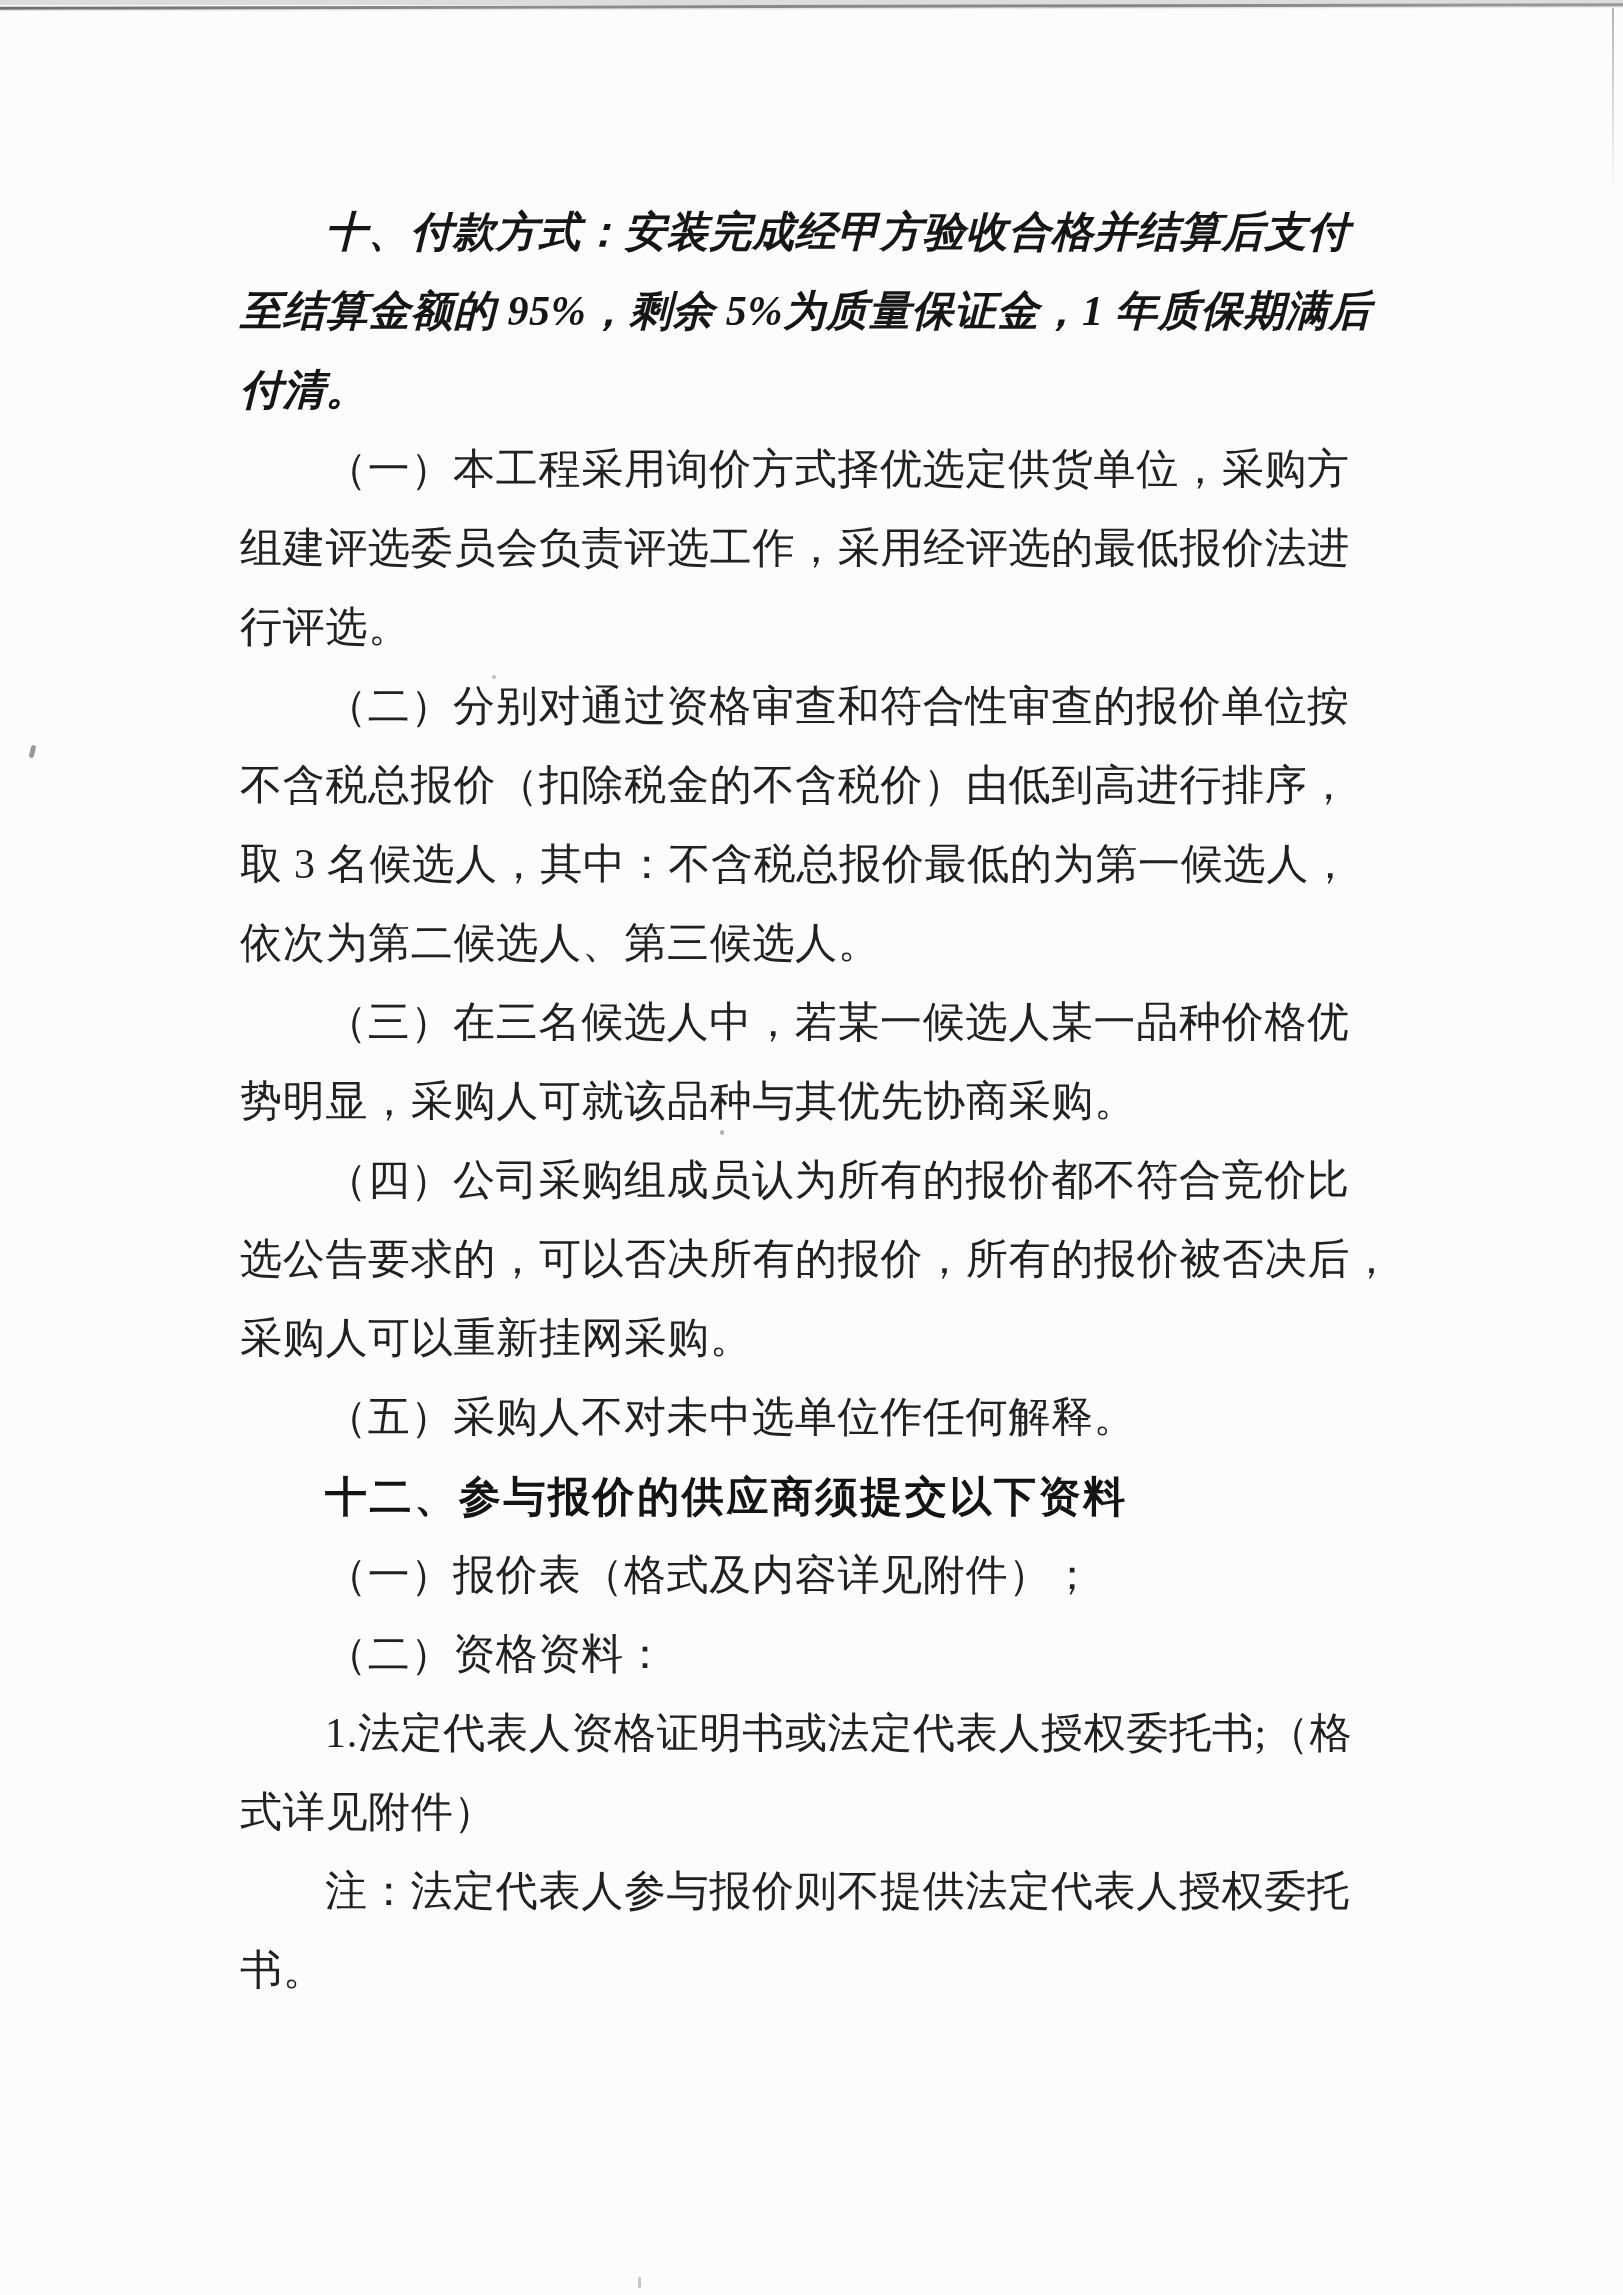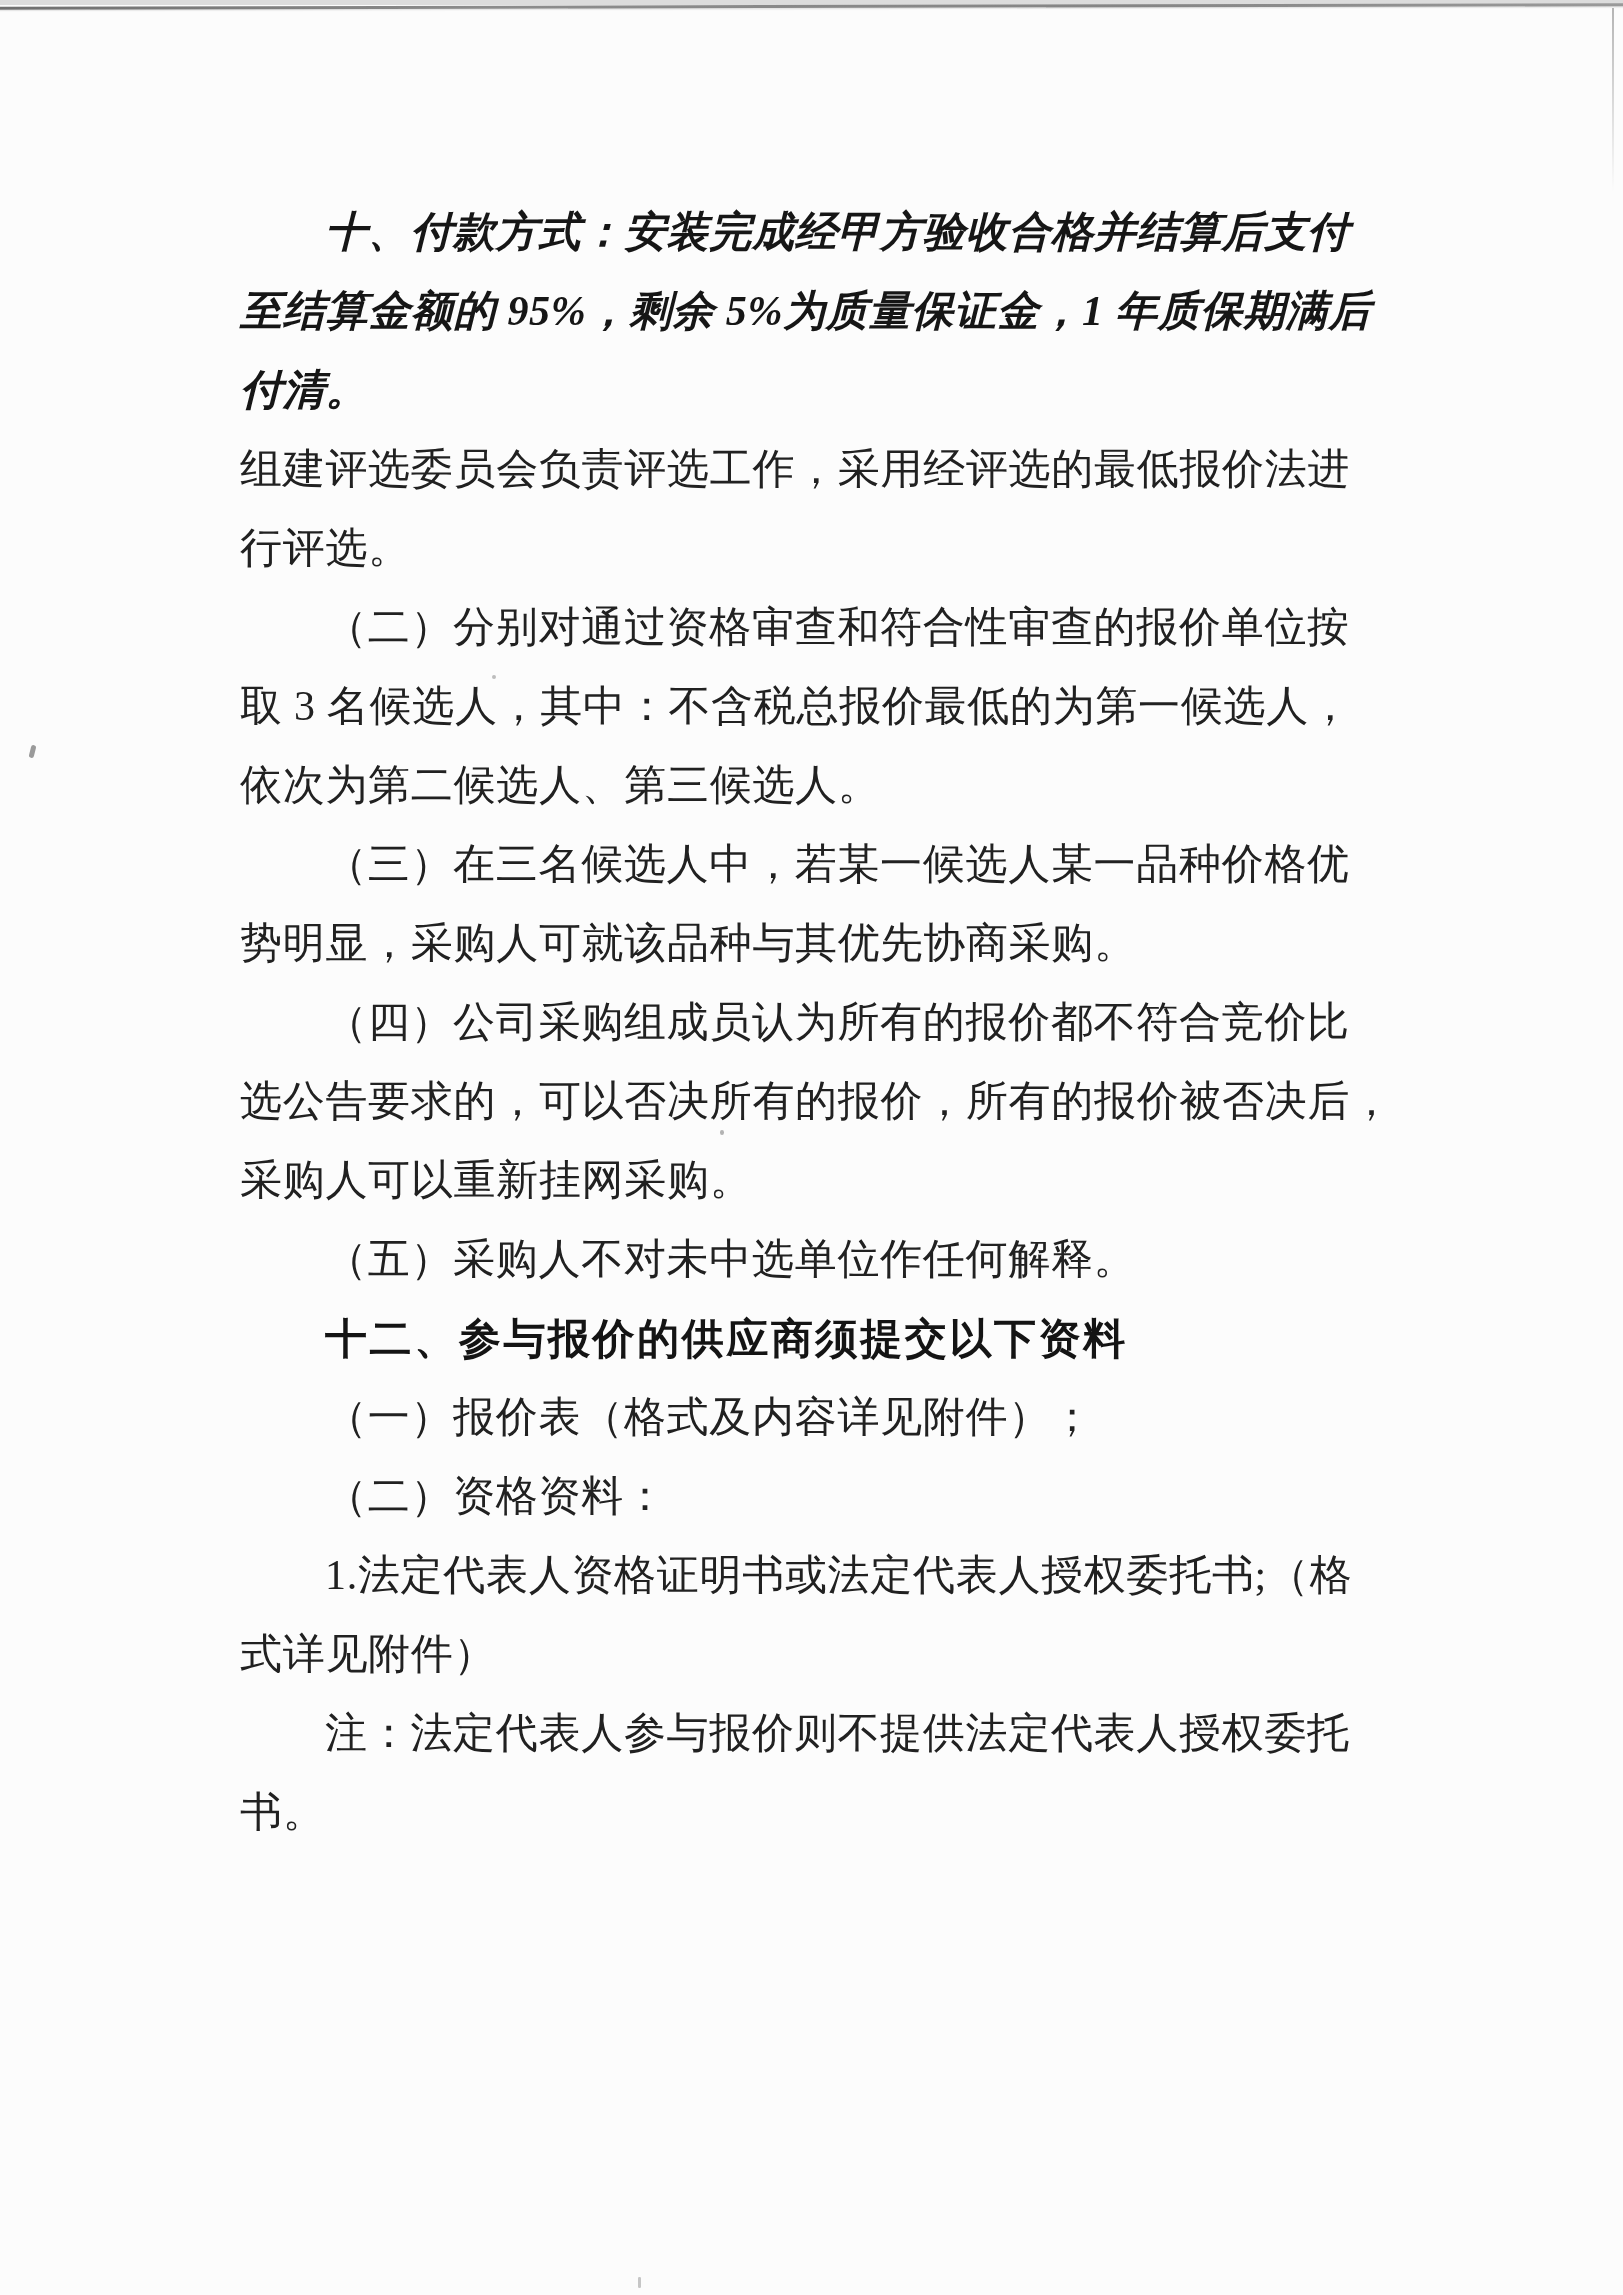--- a/index.html
+++ b/index.html
@@ -52,23 +52,25 @@
 <div class="page">
 
   <div class="edge-top-light"></div>
   <div class="edge-top-dark"></div>
   <div class="edge-right"></div>
 
   <main class="textblock">
     <div class="ln bold indent">十、付款方式：安装完成经甲方验收合格并结算后支付</div>
     <div class="ln bold">至结算金额的 95%，剩余 5%为质量保证金，1 年质保期满后</div>
     <div class="ln bold">付清。</div>
+    <div class="ln indent">（一）本工程采用询价方式择优选定供货单位，采购方</div>
     <div class="ln">组建评选委员会负责评选工作，采用经评选的最低报价法进</div>
     <div class="ln">行评选。</div>
     <div class="ln indent">（二）分别对通过资格审查和符合性审查的报价单位按</div>
+    <div class="ln">不含税总报价（扣除税金的不含税价）由低到高进行排序，</div>
     <div class="ln">取 3 名候选人，其中：不含税总报价最低的为第一候选人，</div>
     <div class="ln">依次为第二候选人、第三候选人。</div>
     <div class="ln indent">（三）在三名候选人中，若某一候选人某一品种价格优</div>
     <div class="ln">势明显，采购人可就该品种与其优先协商采购。</div>
     <div class="ln indent">（四）公司采购组成员认为所有的报价都不符合竞价比</div>
     <div class="ln">选公告要求的，可以否决所有的报价，所有的报价被否决后，</div>
     <div class="ln">采购人可以重新挂网采购。</div>
     <div class="ln indent">（五）采购人不对未中选单位作任何解释。</div>
     <div class="ln heading indent">十二、参与报价的供应商须提交以下资料</div>
     <div class="ln indent">（一）报价表（格式及内容详见附件）；</div>

